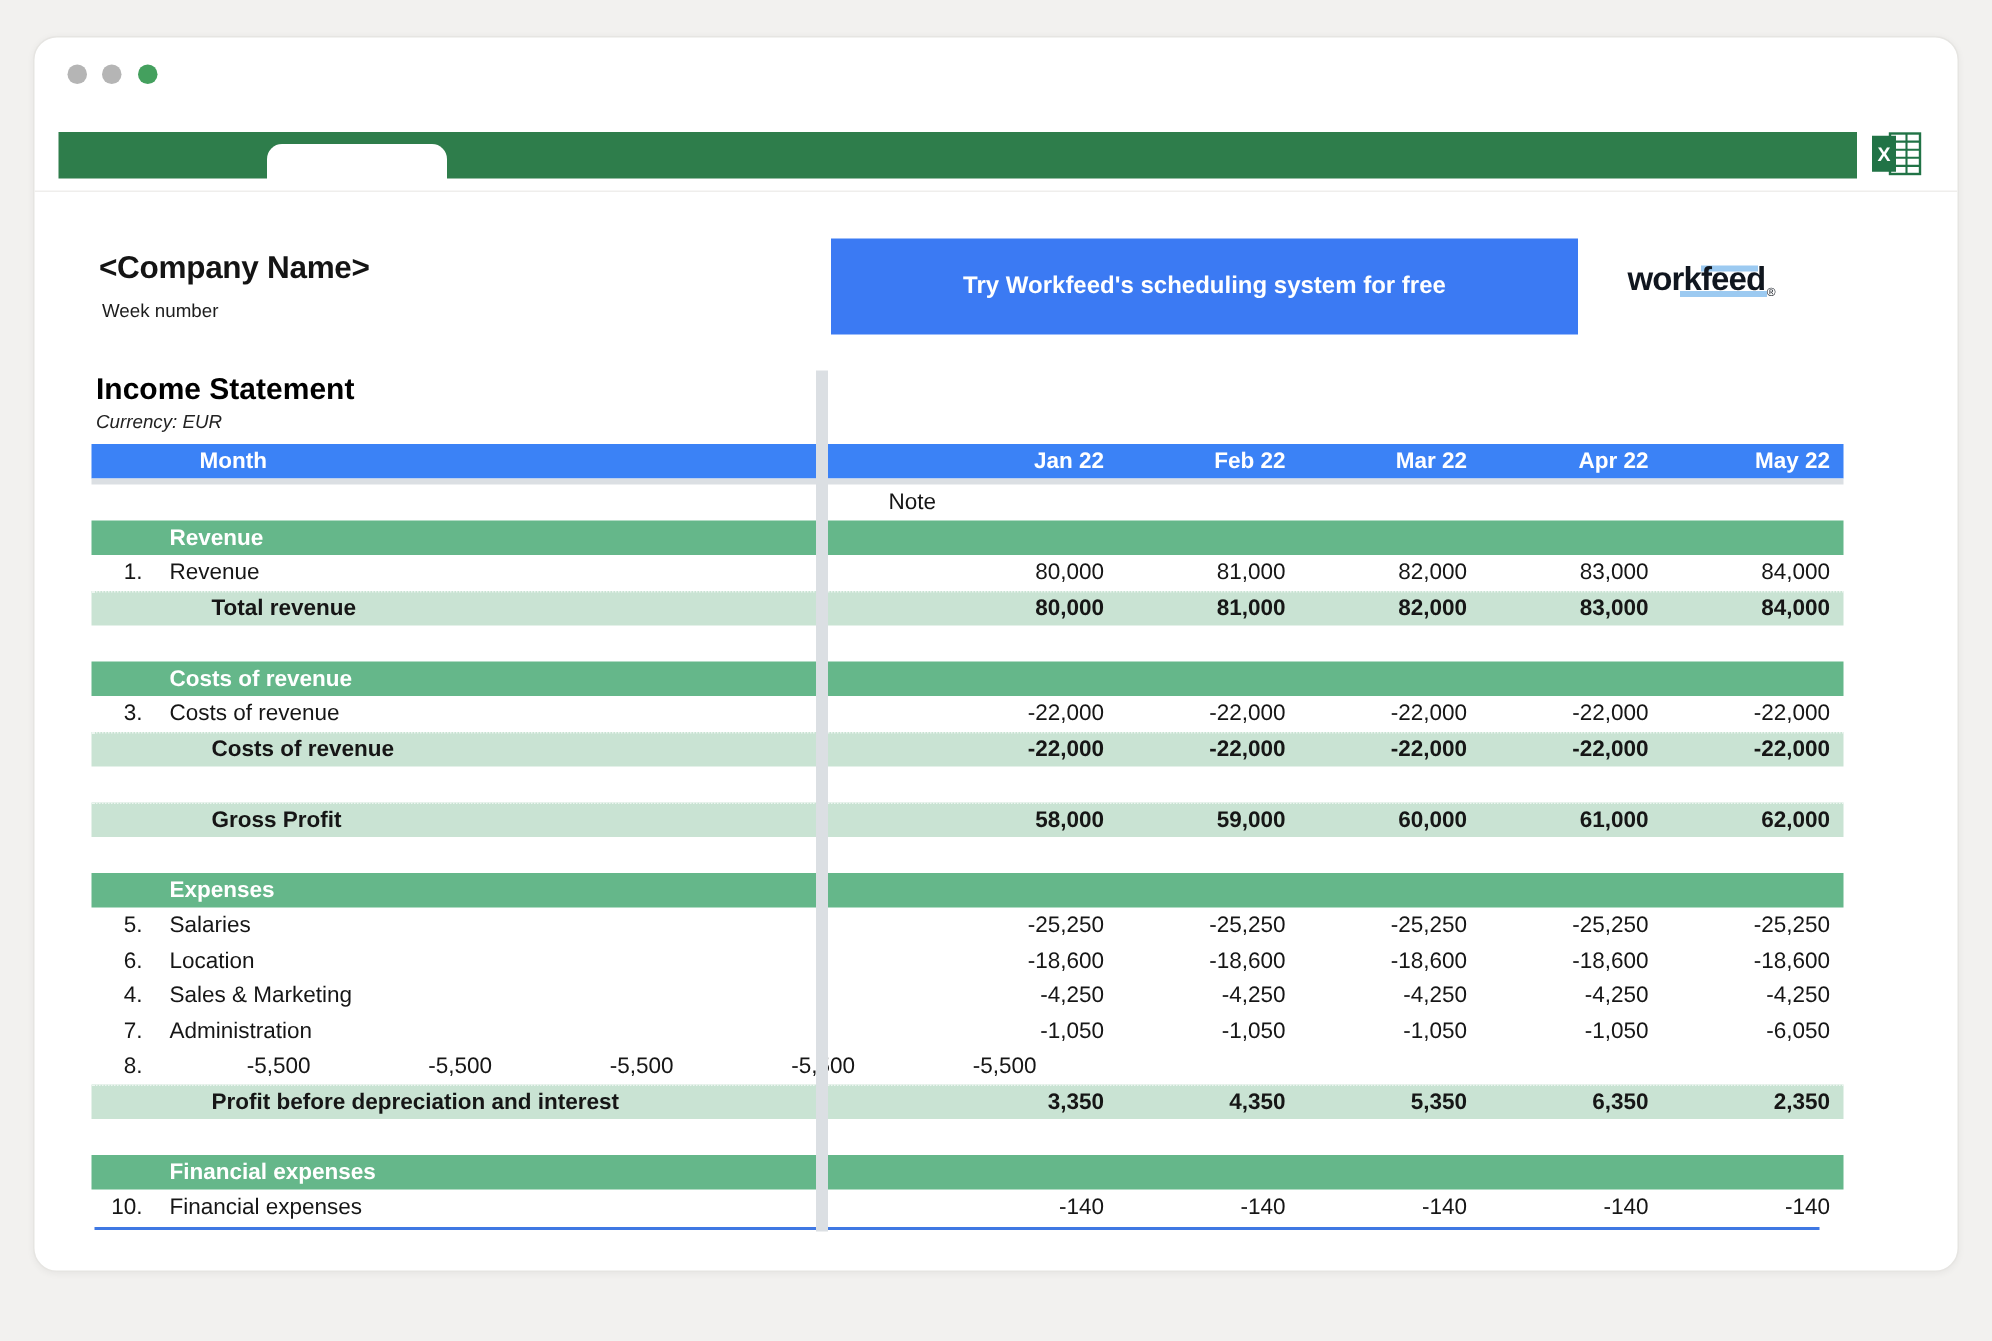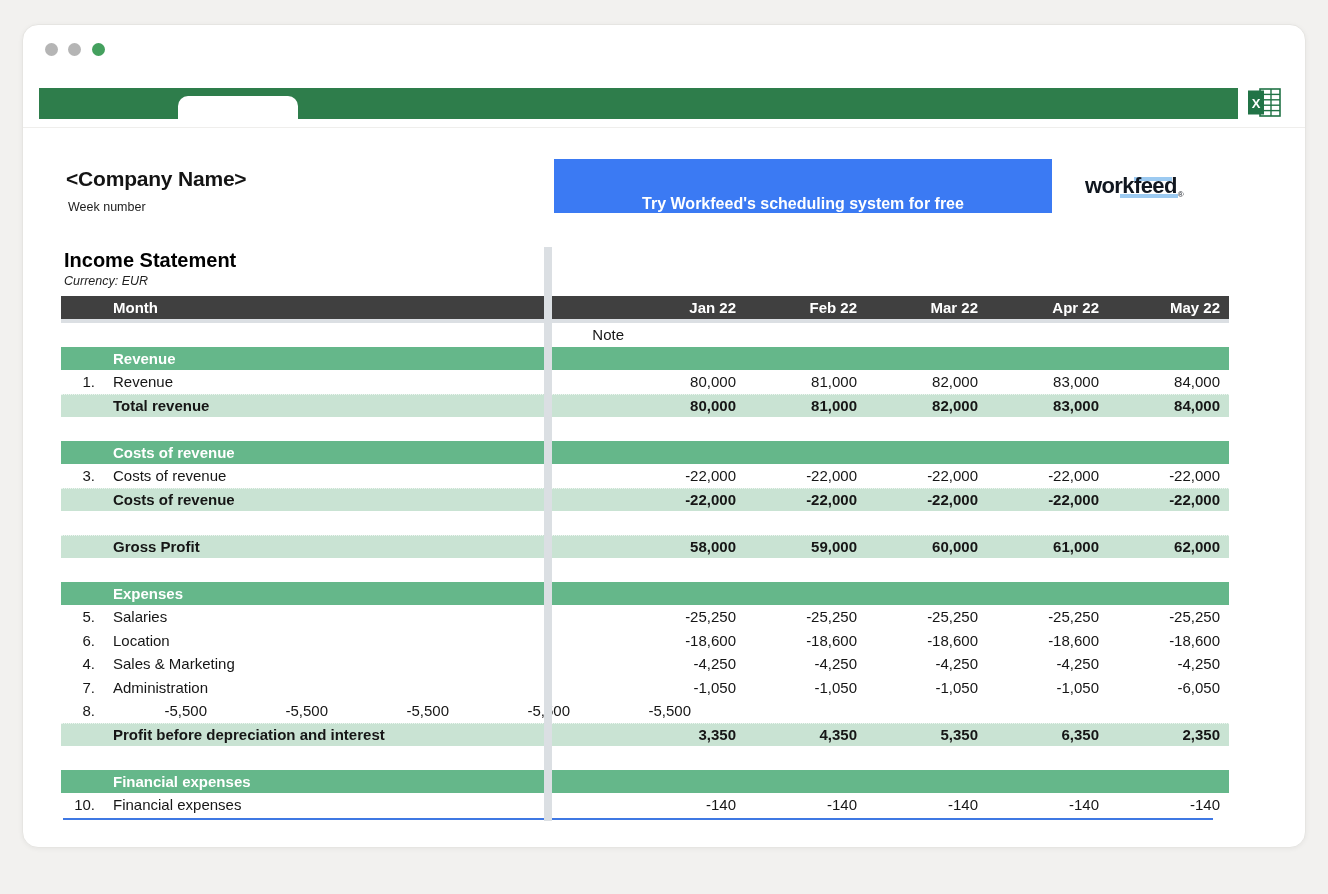--- a/index.html
+++ b/index.html
@@ -23,42 +23,42 @@
   .topbar { position: absolute; left: 16px; top: 63px; width: 1199px; height: 31px; background: #2e7d4b; }
   .sheet-tab { position: absolute; left: 139px; top: 8px; width: 120px; height: 27px;
     background: #ffffff; border-radius: 10px 10px 0 0; cursor: pointer; }
   .toolbar-line { position: absolute; left: 0; top: 102px; width: 100%; height: 1px; background: #efeeec; }
   .excel-badge { position: absolute; left: 1223px; top: 61px; width: 36px; height: 33px; }
 
   .company { position: absolute; left: 43px; top: 142px; font-size: 21px; font-weight: bold;
     color: #141414; letter-spacing: -0.2px; }
   .week { position: absolute; left: 45px; top: 175px; font-size: 12.5px; color: #1c1c1c; text-align: right; }
 
-  .banner { position: absolute; left: 531px; top: 134px; width: 498px; height: 54px;
+  .banner { position: absolute; left: 531px; top: 134px; width: 498px; height: 64px;
     background: #3b7af3; color: #ffffff; font-weight: bold; font-size: 16px;
-    display: flex; align-items: flex-end; justify-content: center; cursor: pointer; }
+    display: flex; align-items: center; justify-content: center; cursor: pointer; }
 
   .logo { position: absolute; left: 1062px; top: 148px; font-size: 22px; font-weight: bold;
     color: #10161f; letter-spacing: -0.6px; cursor: pointer; }
   .logo .feed { position: relative; display: inline-block; z-index: 0; }
   .logo .feed::before { content: ""; position: absolute; left: 0px; right: 5px; top: 4px;
     height: 4px; background: #9ccaf1; z-index: -1; }
   .logo .feed::after { content: ""; position: absolute; left: -14px; right: -1px; bottom: 1px;
     height: 4px; background: #9ccaf1; z-index: -1; }
   .logo .reg { font-size: 8px; font-weight: normal; vertical-align: -4px; margin-left: 1px; }
 
   .sheet-title { position: absolute; left: 41px; top: 224px; font-size: 20px; font-weight: bold; color: #000000; }
   .currency { position: absolute; left: 41px; top: 249px; font-size: 12.5px; font-style: italic; color: #222222; }
 
   .table { position: absolute; left: 38px; top: 271px; width: 1168px; }
   .trow { display: flex; height: 23.5px; align-items: center; font-size: 15px; color: #161616; }
-  .trow.month { height: 23px; background: #404040; color: #ffffff; font-weight: bold; }
+  .trow.month { height: 23px; background: #3b82f6; color: #ffffff; font-weight: bold; padding-left: 20px; }
   .hfreeze { height: 4px; background: #dbdfe3; }
   .trow.section { background: #65b78a; color: #ffffff; font-weight: bold; }
-  .trow.total { background: #c9e3d3; font-weight: bold; border-top: 1px dotted #eef6f1; }
+  .trow.total { background: #c9e3d3; font-weight: bold; border-top: 1px dotted #eef6f1; padding-left: 28px; }
   .note { width: 34px; text-align: right; flex: none; }
   .label { flex: 1; padding-left: 18px; white-space: nowrap; overflow: hidden; }
   .label-wide { flex: 1; padding-left: 4px; white-space: nowrap; text-align: right; }
   .cells { width: 605px; flex: none; display: flex; height: 100%; align-items: center; }
   .cell { flex: 1; text-align: right; padding-right: 9px; white-space: nowrap; }
   .blue-line { margin-left: 2px; margin-top: 1px; width: 1150px; height: 2px; background: #3f78e3; }
 
   .vfreeze { position: absolute; left: 521px; top: 222px; width: 8px; height: 574px; background: #dbdfe3; }
 </style>
 </head>

